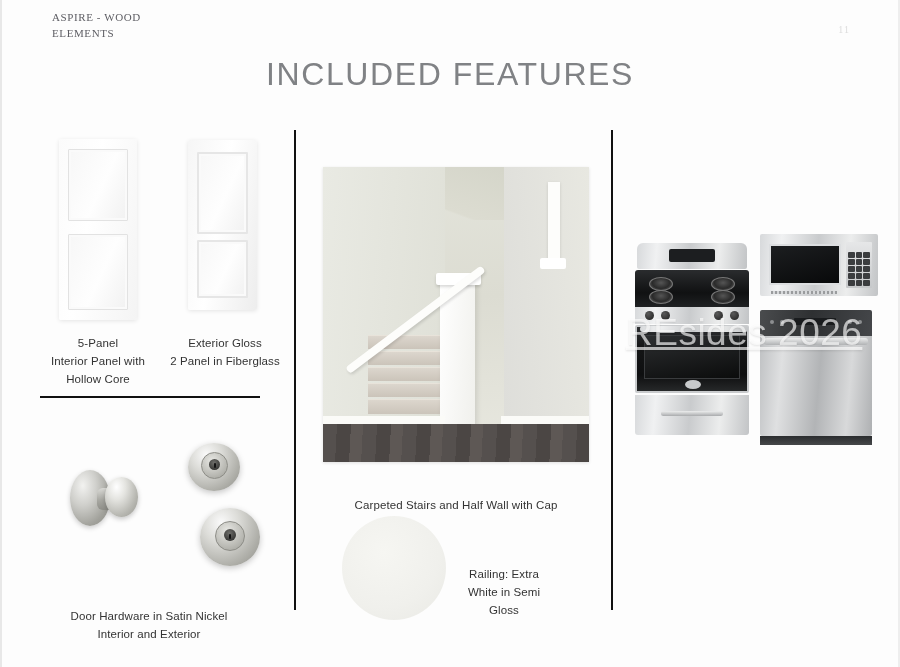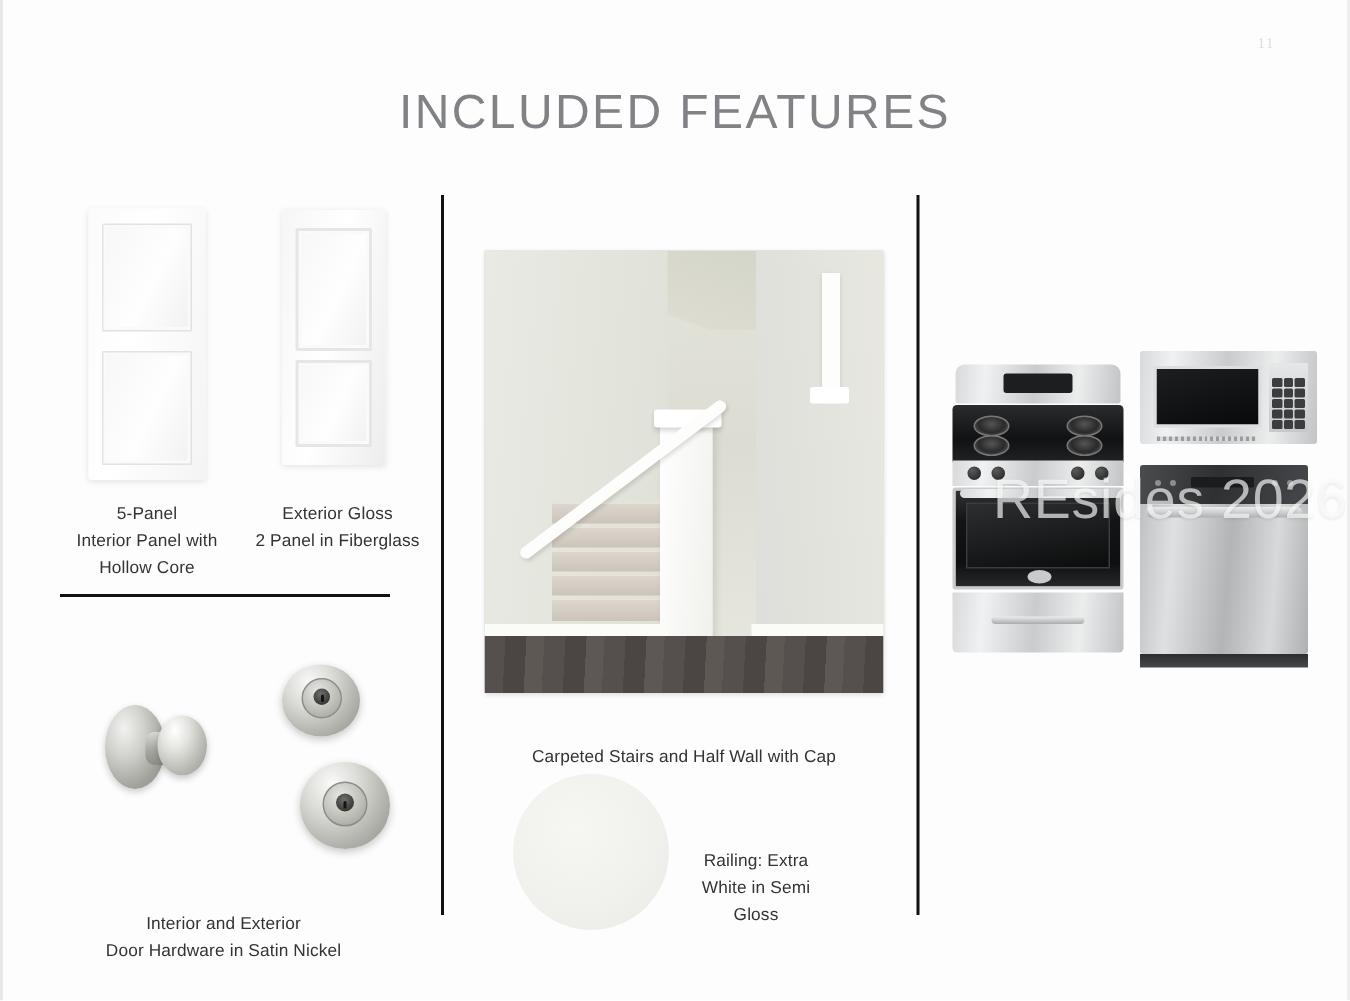--- a/index.html
+++ b/index.html
@@ -245,32 +245,36 @@
     background:#8c8e90; }
   #dishwasher .dw-door { position:absolute; left:0; top:26px; width:112px; bottom:9px;
     border-radius:0 0 2px 2px; }
   #dishwasher .dw-handle { position:absolute; left:4px; top:2px; width:104px; height:7px;
     border-radius:3px; background: linear-gradient(180deg,#eceded,#b0b2b4); }
   #dishwasher .dw-toe { position:absolute; left:0; bottom:0; width:112px; height:9px;
     background: linear-gradient(180deg,#2b2d2f,#46484a); }
   #cap-appliances { left: 640px; top: 481px; width: 200px; }
 
   .watermark {
-    position: absolute; left: 660px; top: 312px;
+    position: absolute; left: 624px; top: 312px;
     font-size: 37px; font-weight: 400; letter-spacing: .5px;
     color: rgba(255,255,255,.66);
     text-shadow: 0 1px 2px rgba(0,0,0,.10);
-    pointer-events: none; white-space: nowrap;
+    pointer-events: none; white-space: nowrap; text-decoration: underline;
   }
 </style>
 </head>
 <body>
 
 <div class="page">
 
+  <div class="brand">
+    <div>ASPIRE - WOOD</div>
+    <div>ELEMENTS</div>
+  </div>
 
   <div class="page-num">11</div>
 
   <div class="title">INCLUDED FEATURES</div>
 
   <div class="vdiv left"></div>
   <div class="vdiv right"></div>
   <div class="hdiv"></div>
 
   <div class="door" id="door-interior">
@@ -305,22 +309,22 @@
     <div class="cyl-outer" style="left:186px; top:443px; width:52px; height:48px;"></div>
     <div class="cyl-ring" style="left:199px; top:452px; width:27px; height:27px;"></div>
     <div class="keyhole" style="left:207px; top:459px; width:11px; height:11px;"></div>
 
     <div class="cyl-outer" style="left:198px; top:508px; width:60px; height:58px;"></div>
     <div class="cyl-ring" style="left:213px; top:521px; width:30px; height:30px;"></div>
     <div class="keyhole" style="left:222px; top:529px; width:12px; height:12px;"></div>
   </div>
 
   <div class="cap" id="cap-hardware">
+    <div>Door Hardware in Satin Nickel</div>
     <div>Interior and Exterior</div>
-    <div>Door Hardware in Satin Nickel</div>
   </div>
 
   <div id="stairs-photo">
     <div class="wall-back"></div>
     <div class="ceiling-diag"></div>
     <div class="wall-left"></div>
     <div class="wall-right"></div>
     <div class="treads">
       <i style="bottom:0%"></i>
       <i style="bottom:16%"></i>

